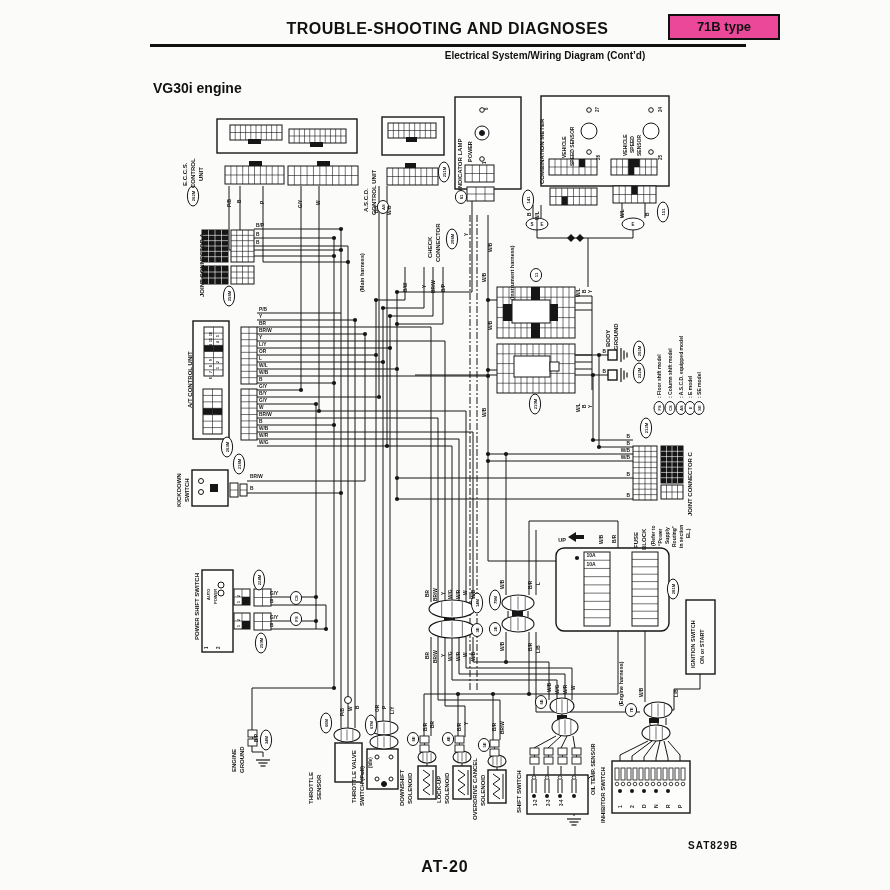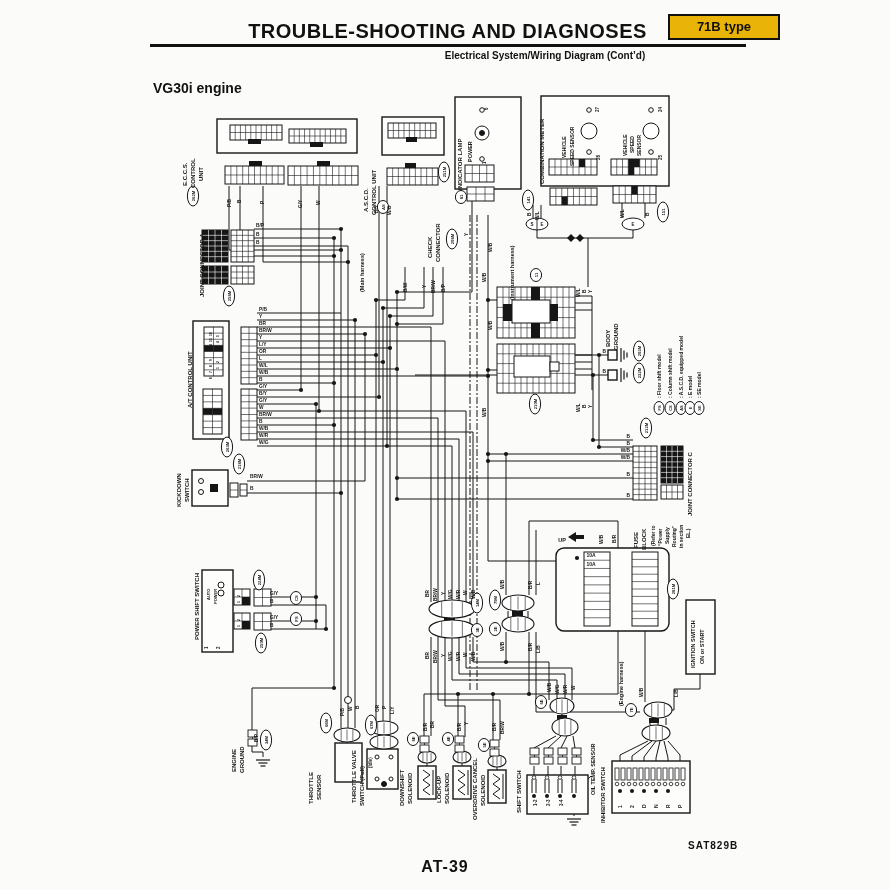--- a/index.html
+++ b/index.html
@@ -1,39 +1,39 @@
 <!DOCTYPE html>
 <html><head>
 <meta charset="utf-8">
 <style>
   html,body{margin:0;padding:0;width:890px;height:890px;background:#fbfbf9;overflow:hidden;}
   body{font-family:"Liberation Sans", sans-serif;color:#111;position:relative;}
   .hdr-title{position:absolute;top:20px;left:150px;width:595px;text-align:center;
-    font-size:20px;font-weight:bold;letter-spacing:.5px;}
+    font-size:16px;font-weight:bold;letter-spacing:.5px;}
   .type-badge{position:absolute;top:14px;left:668px;width:108px;height:22px;border:2px solid #111;
-    font-size:13px;font-weight:bold;text-align:center;line-height:22px;background:#eab308;}
+    font-size:13px;font-weight:bold;text-align:center;line-height:22px;background:#ec4899;}
   .hdr-rule{position:absolute;top:44px;left:150px;width:596px;height:3px;background:#111;}
   .hdr-sub{position:absolute;top:50px;left:310px;width:470px;text-align:center;
     font-size:10px;font-weight:bold;}
   .engine-label{position:absolute;top:80px;left:153px;font-size:14px;font-weight:bold;}
   .page-num{position:absolute;top:858px;left:0;width:890px;text-align:center;
     font-size:16px;font-weight:bold;letter-spacing:1px;}
   .fig-code{position:absolute;top:840px;left:688px;font-size:10px;font-weight:bold;letter-spacing:1px;}
   svg{position:absolute;top:0;left:0;}
   svg text{font-family:"Liberation Sans", sans-serif;font-weight:bold;fill:#161616;}
 </style>
 </head>
 <body>
 
 <div class="hdr-title">TROUBLE-SHOOTING AND DIAGNOSES</div>
 <div class="type-badge">71B type</div>
 <div class="hdr-rule"></div>
 <div class="hdr-sub">Electrical System/Wiring Diagram (Cont’d)</div>
 <div class="engine-label">VG30i engine</div>
-<div class="page-num">AT-39</div>
+<div class="page-num">AT-20</div>
 <div class="fig-code">SAT829B</div>
 
 <svg width="890" height="890" viewBox="0 0 890 890">
     <polyline points="334,238 334,688" fill="none" stroke="#161616" stroke-width="1"></polyline>
     <polyline points="341,229 341,728" fill="none" stroke="#161616" stroke-width="1"></polyline>
     <polyline points="348,246 348,728" fill="none" stroke="#161616" stroke-width="1"></polyline>
     <polyline points="355,320 355,728" fill="none" stroke="#161616" stroke-width="1"></polyline>
     <polyline points="376,300 376,721" fill="none" stroke="#161616" stroke-width="1"></polyline>
     <polyline points="383,308 383,721" fill="none" stroke="#161616" stroke-width="1"></polyline>
     <polyline points="390,316 390,721" fill="none" stroke="#161616" stroke-width="1"></polyline>

